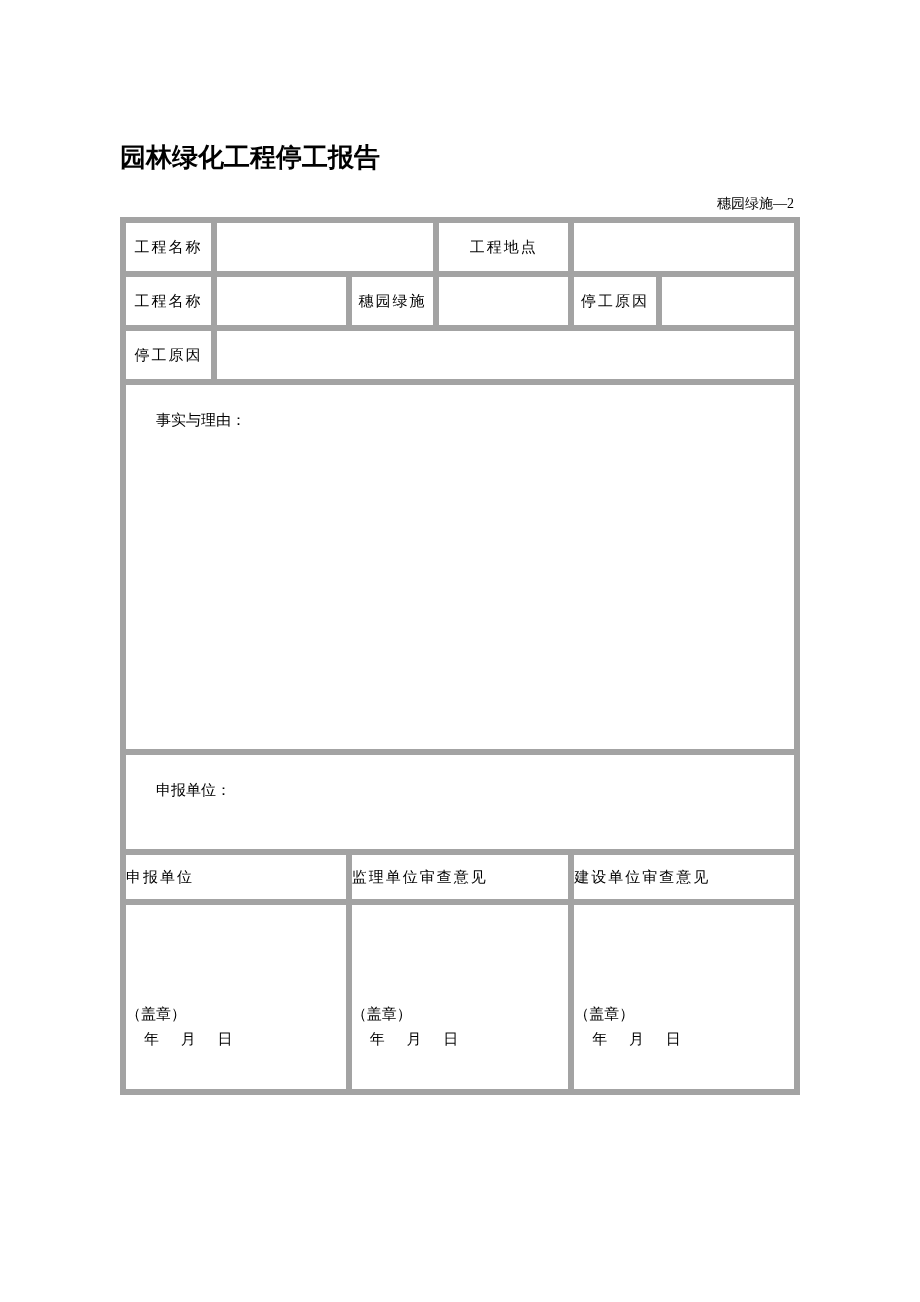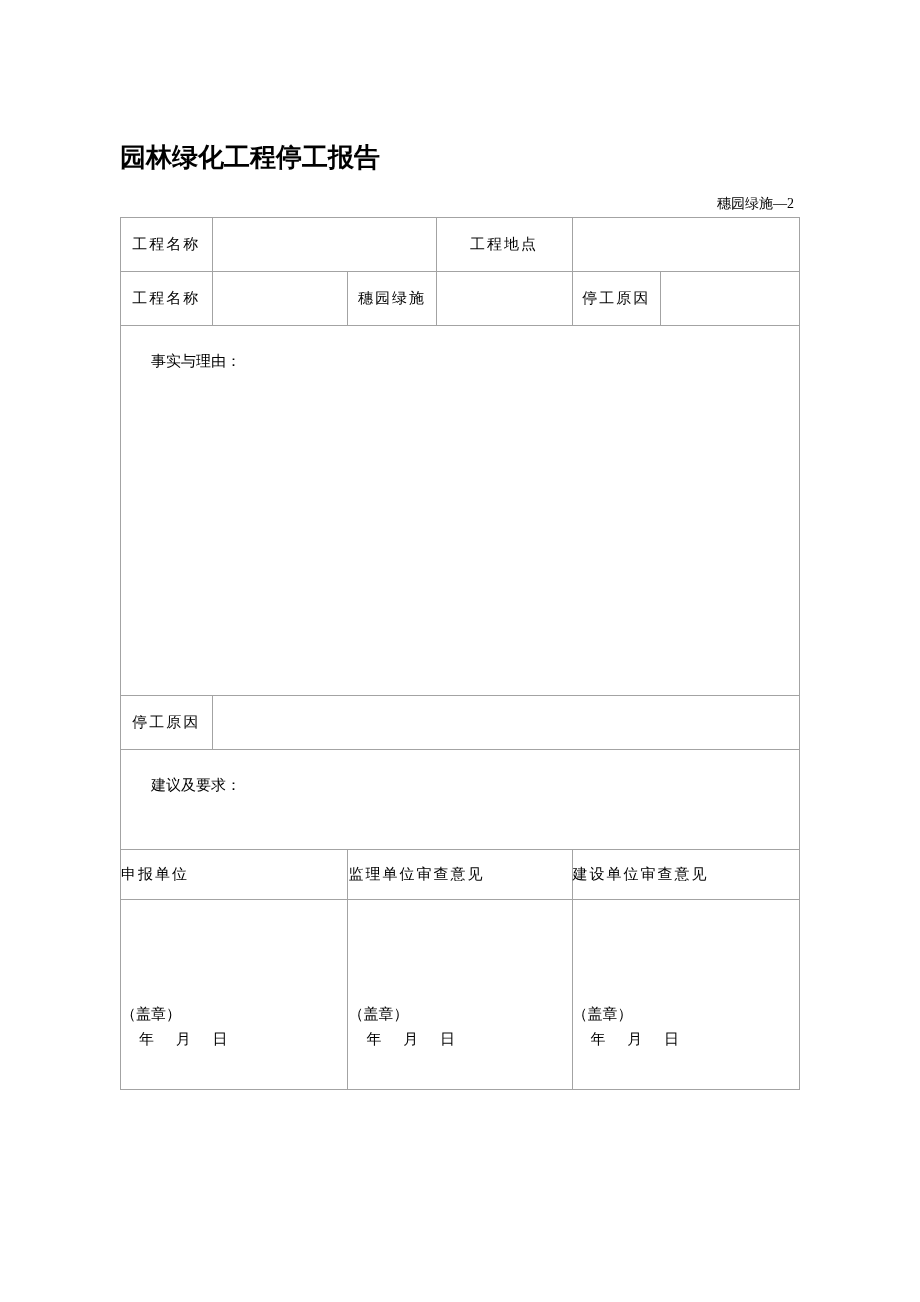--- a/index.html
+++ b/index.html
@@ -27,21 +27,21 @@
       font-size: 14px;
       margin-bottom: 4px;
       padding-right: 6px;
     }
     table {
       border-collapse: collapse;
       width: 100%;
       table-layout: fixed;
     }
     td {
-      border: 1px solid #a3a3a3;
+      border: 6px solid #a3a3a3;
       font-size: 15px;
       vertical-align: middle;
       padding: 0;
     }
     .label-cell {
       text-align: center;
       height: 54px;
       letter-spacing: 2px;
     }
     .facts-cell {
@@ -105,33 +105,33 @@
   <tr>
     <td class="label-cell">工程名称</td>
     <td class="label-cell"></td>
     <td class="label-cell">穗园绿施</td>
     <td class="label-cell" colspan="2"></td>
     <td class="label-cell">停工原因</td>
     <td class="label-cell"></td>
   </tr>
 
   <tr>
+    <td class="label-cell">停工原因</td>
+    <td class="label-cell" colspan="6"></td>
+  </tr>
+
+  <tr>
     <td class="facts-cell" colspan="7">
       <span>事实与理由：</span>
     </td>
   </tr>
 
   <tr>
-    <td class="label-cell">停工原因</td>
-    <td class="label-cell" colspan="6"></td>
-  </tr>
-
-  <tr>
     <td class="suggest-cell" colspan="7">
-      <span>建议及要求：</span>
+      <span>申报单位：</span>
     </td>
   </tr>
 
   <tr>
     <td class="sig-header" colspan="2">申报单位</td>
     <td class="sig-header" colspan="3">监理单位审查意见</td>
     <td class="sig-header" colspan="2">建设单位审查意见</td>
   </tr>
 
   <tr>

